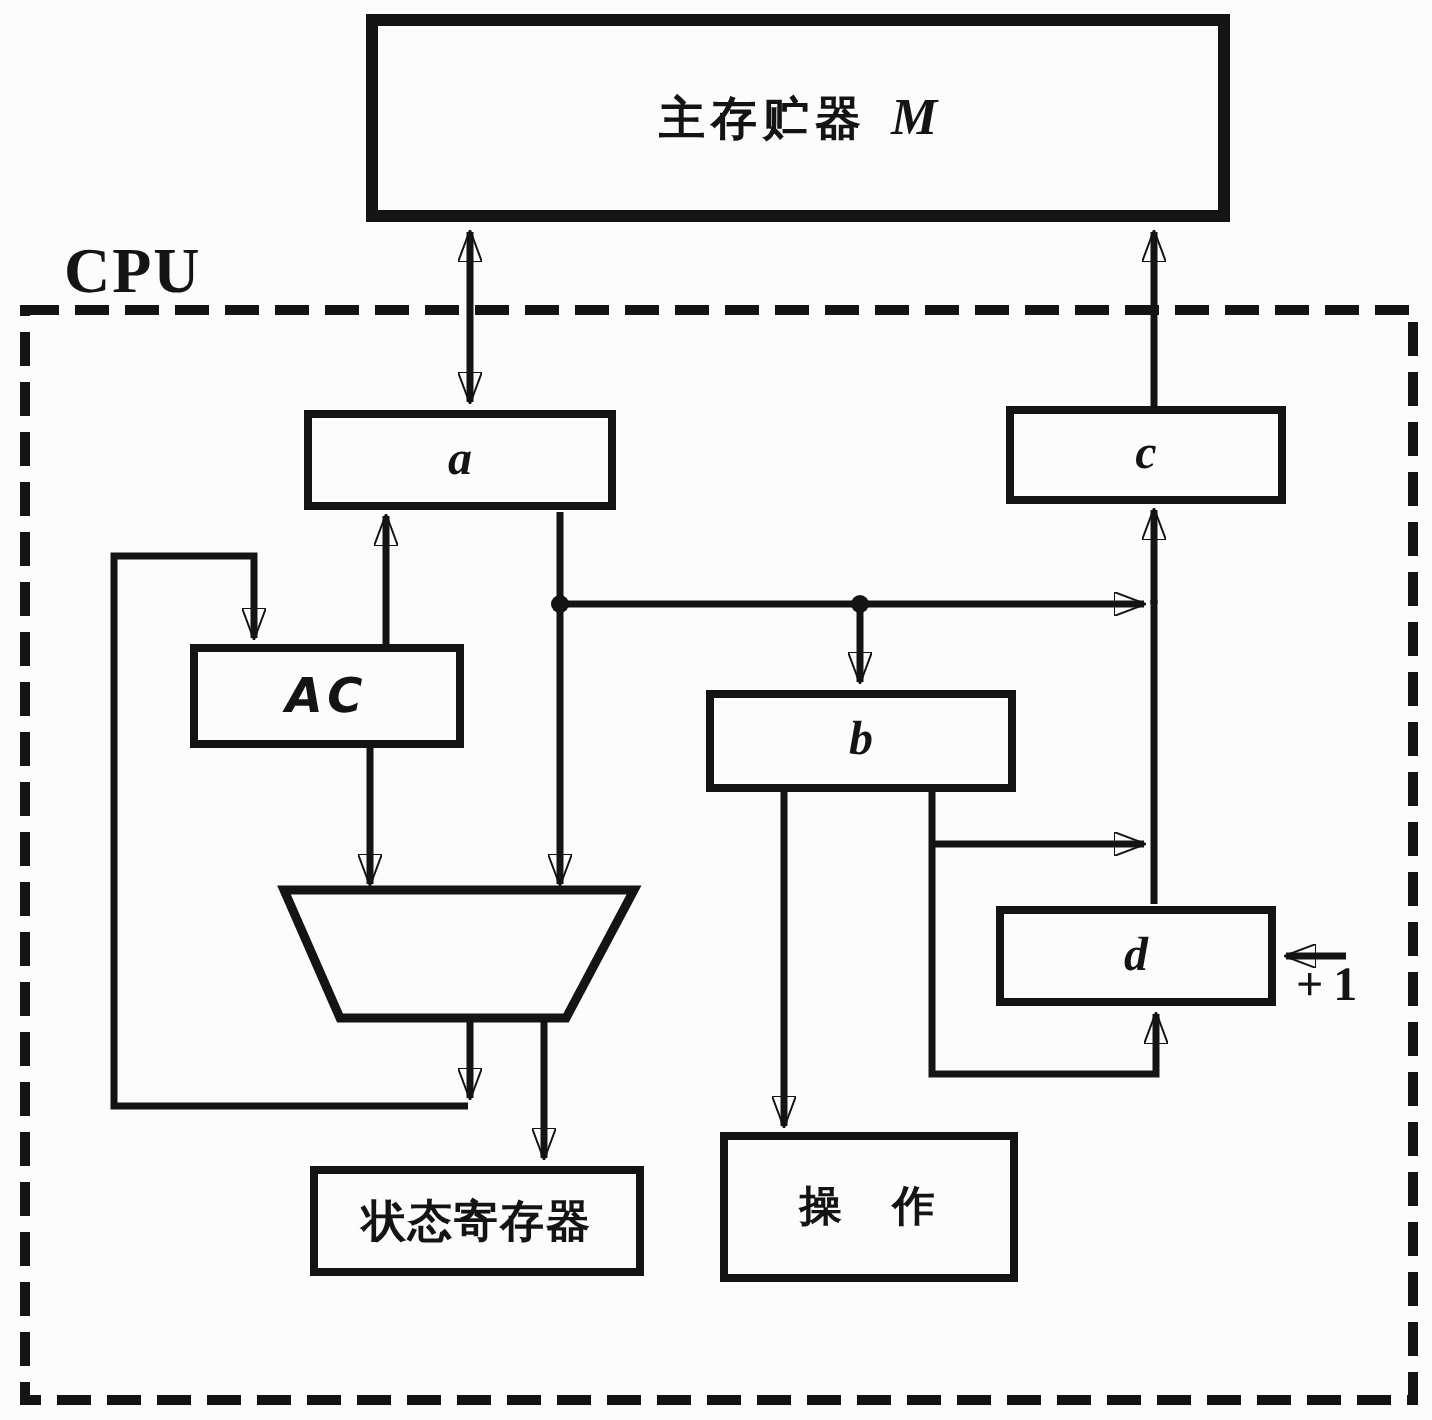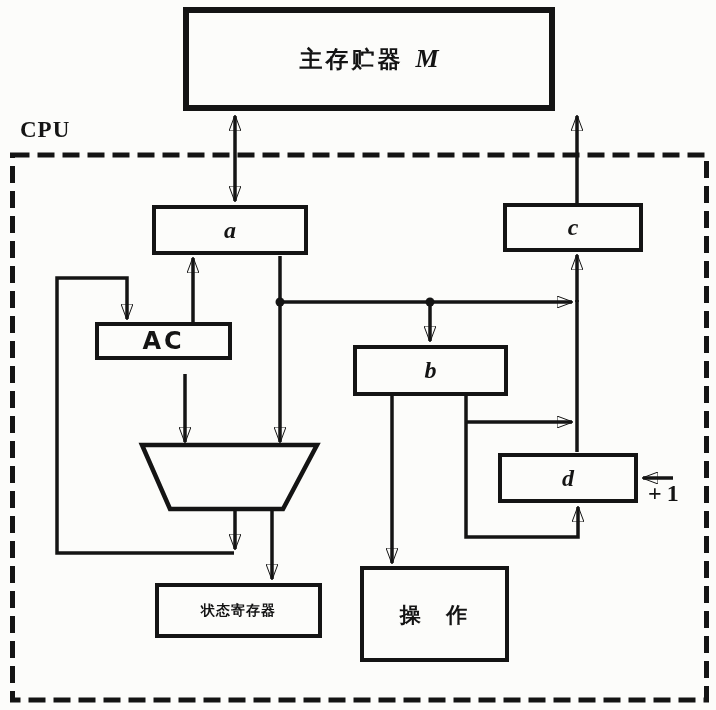--- a/index.html
+++ b/index.html
@@ -47,53 +47,53 @@
     letter-spacing: 2px;
     font-family: "Liberation Sans", sans-serif;
   }
   .var {
     font-family: "Liberation Serif", serif;
     font-style: italic;
     font-weight: bold;
     font-size: 24px;
   }
   .box-memory {
-    left: 183px; top: 7px; width: 372px; height: 104px;
+    left: 183px; top: 7px; width: 432px; height: 104px;
     border-width: 6px;
   }
   .box-memory .cjk { font-size: 23px; letter-spacing: 3px; }
   .box-memory .var { margin-left: 12px; font-size: 26px; }
   .box-a { left: 152px; top: 205px; width: 156px; height: 50px; }
   .box-c { left: 503px; top: 203px; width: 140px; height: 49px; }
-  .box-ac { left: 95px; top: 322px; width: 137px; height: 38px; }
+  .box-ac { left: 95px; top: 322px; width: 137px; height: 52px; font-style: italic; }
   .box-ac .label-ac {
     font-weight: bold; font-size: 24px; letter-spacing: 3px;
     font-family: "DejaVu Sans", sans-serif;
   }
   .box-b { left: 353px; top: 345px; width: 155px; height: 51px; }
   .box-d { left: 498px; top: 453px; width: 140px; height: 50px; }
   .box-status { left: 155px; top: 583px; width: 167px; height: 55px; }
-  .box-status .cjk { font-size: 14px; letter-spacing: 1px; }
+  .box-status .cjk { font-size: 22px; letter-spacing: 1px; }
   .box-opctrl {
-    left: 360px; top: 566px; width: 149px; height: 96px;
+    left: 360px; top: 566px; width: 149px; height: 75px;
     flex-direction: row; line-height: 33px;
   }
   .box-opctrl .cjk { white-space: pre; }
   .alu-label {
     position: absolute;
     left: 142px; top: 447px; width: 175px; height: 56px;
     display: flex; align-items: center; justify-content: center;
     font-family: "Liberation Serif", serif;
     font-weight: bold; font-size: 27px; letter-spacing: 2px;
   }
   .cpu-label {
     position: absolute;
-    left: 20px; top: 117px;
+    left: 32px; top: 117px;
     font-family: "Liberation Serif", serif;
-    font-weight: bold; font-size: 23px; letter-spacing: 1px; text-align: center;
+    font-weight: bold; font-size: 32px; letter-spacing: 1px; text-align: center;
   }
   .plus-one-label {
     position: absolute;
     left: 648px; top: 480px;
     font-family: "Liberation Serif", serif;
     font-weight: bold; font-size: 24px; letter-spacing: 5px;
   }
 </style>
 </head>
 <body>

